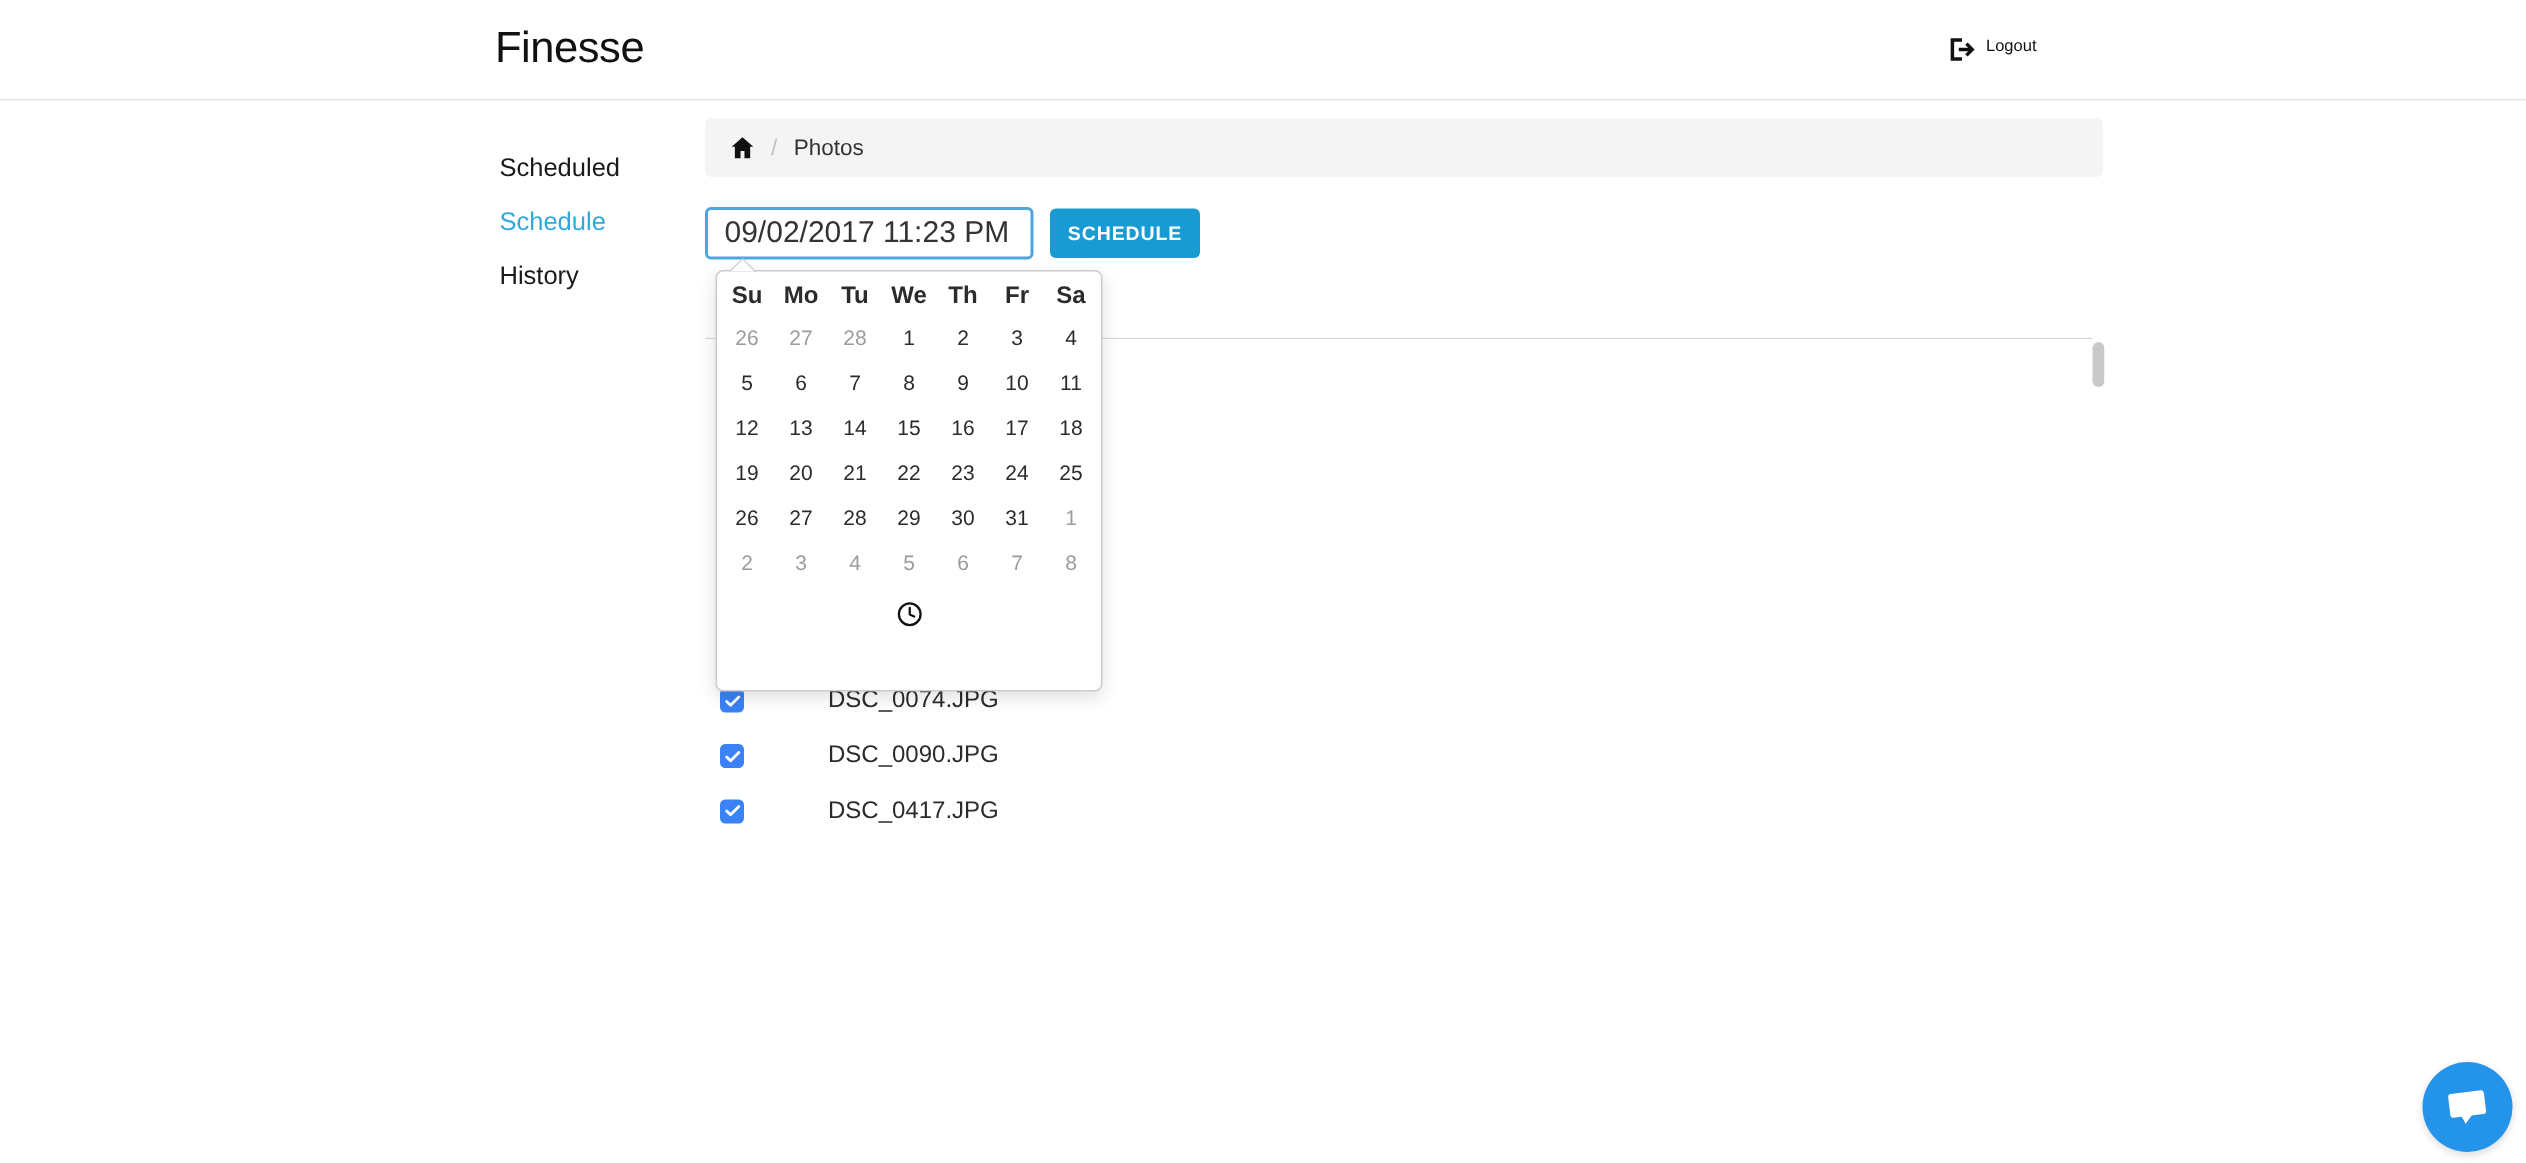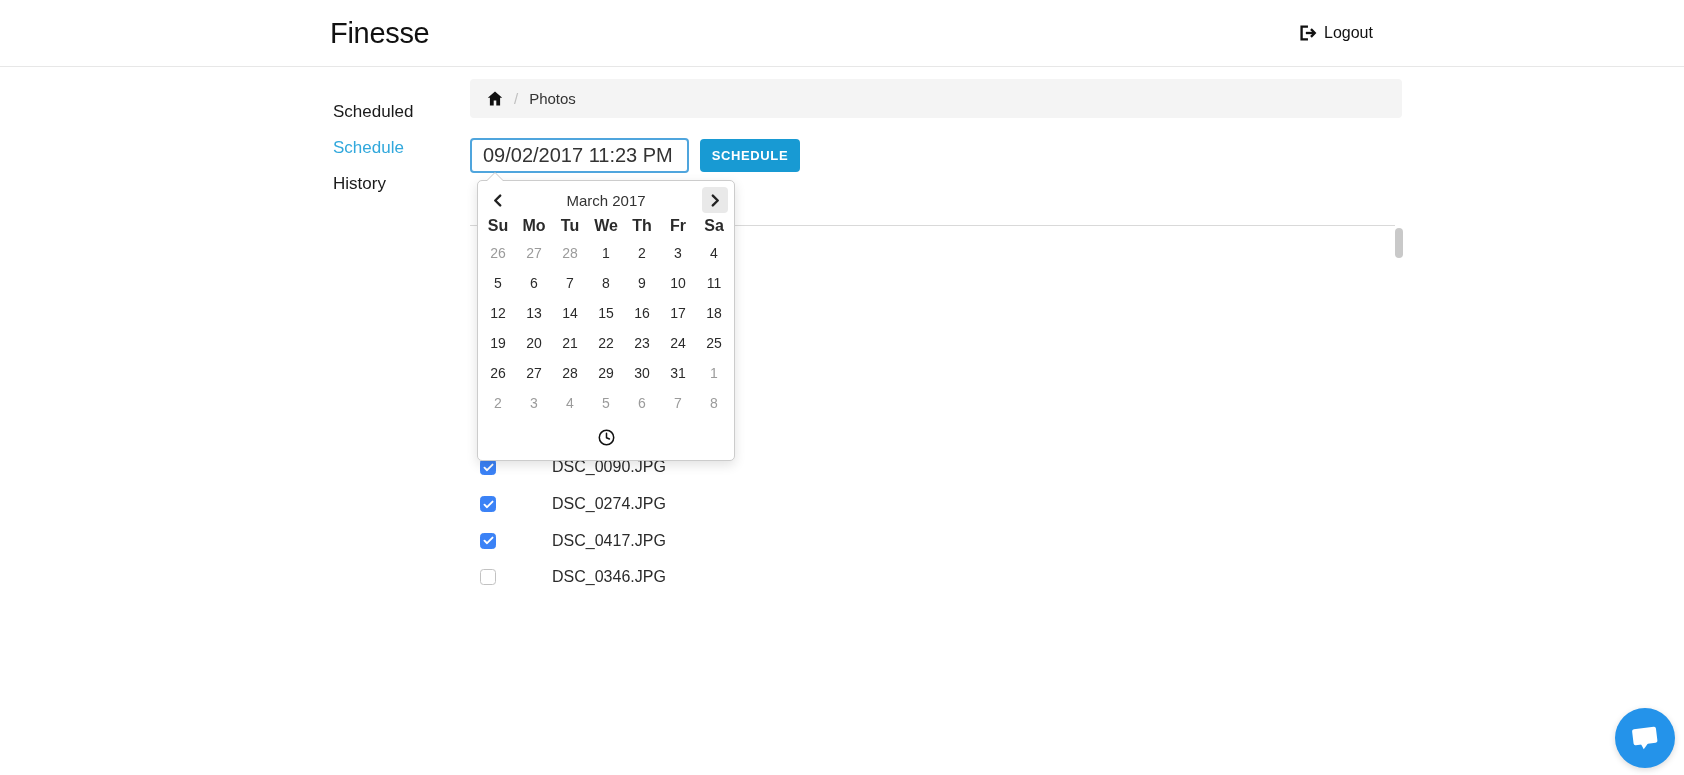--- a/index.html
+++ b/index.html
@@ -5,21 +5,21 @@
   * { margin:0; padding:0; box-sizing:border-box; }
   html,body { width:1684px; height:775px; background:#fff; overflow:hidden;
               font-family:"Liberation Sans", sans-serif; color:#222; position:relative; }
 
   
   .header { position:absolute; left:0; top:0; width:1684px; height:67px;
             background:#fff; border-bottom:1px solid #e7e7e7; }
   .brand { position:absolute; left:330px; top:50%; transform:translateY(-50%);
            font-size:29px; font-weight:400; letter-spacing:-0.3px; color:#111; cursor:pointer; }
   .logout { position:absolute; left:1300px; top:50%; transform:translateY(-50%);
-            display:flex; align-items:center; gap:7px; font-size:16px; color:#111; cursor:pointer; }
+            display:flex; align-items:flex-start; gap:7px; font-size:11px; color:#111; cursor:pointer; }
 
   
   .side-item { position:absolute; left:333px; font-size:17px; color:#1a1a1a; cursor:pointer; line-height:20px; }
   .side-item.active { color:#31a8dc; }
 
   
   .breadcrumb { position:absolute; left:470px; top:79px; width:932px; height:39px;
                 background:#f4f4f4; border-radius:4px; display:flex; align-items:center;
                 padding-left:17px; font-size:15px; color:#333; }
   .crumb-sep { color:#c0c0c0; margin:0 11px; }
@@ -107,77 +107,58 @@
   <span>Photos</span>
 </div>
 
 <input class="dt-input" type="text" value="09/02/2017 11:23 PM" style="">
 <button class="schedule-btn">SCHEDULE</button>
 
 <div class="list-wrap">
   <div class="list-topline"></div>
   <div class="scroll-thumb"></div>
   <div class="file-list" id="file-list">
-
   <div class="file-row">
     <span class="cbx checked">
       <svg class="ck" width="11" height="9" viewBox="0 0 12 10">
         <path d="M1.5 5.2L4.4 8L10.5 1.8" fill="none" stroke="#fff" stroke-width="2.1" stroke-linecap="round" stroke-linejoin="round"></path>
       </svg>
     </span>
-    <span class="file-name">DSC_0090.JPG</span>
-  </div>
-
+    <span class="file-name">DSC_0074.JPG</span>
+  </div>
 
   <div class="file-row">
     <span class="cbx checked">
       <svg class="ck" width="11" height="9" viewBox="0 0 12 10">
         <path d="M1.5 5.2L4.4 8L10.5 1.8" fill="none" stroke="#fff" stroke-width="2.1" stroke-linecap="round" stroke-linejoin="round"></path>
       </svg>
     </span>
-    <span class="file-name">DSC_0274.JPG</span>
-  </div>
+    <span class="file-name">DSC_0090.JPG</span>
+  </div>
+
+
 
 
   <div class="file-row">
     <span class="cbx checked">
       <svg class="ck" width="11" height="9" viewBox="0 0 12 10">
         <path d="M1.5 5.2L4.4 8L10.5 1.8" fill="none" stroke="#fff" stroke-width="2.1" stroke-linecap="round" stroke-linejoin="round"></path>
       </svg>
     </span>
     <span class="file-name">DSC_0417.JPG</span>
   </div>
 
 
-  <div class="file-row">
-    <span class="cbx">
-      
-    </span>
-    <span class="file-name">DSC_0346.JPG</span>
-  </div>
 </div>
 </div>
 
 <div class="datepicker">
   <div class="dp-caret-b"></div>
   <div class="dp-caret-w"></div>
 
-  <div class="dp-head">
-    <span class="dp-nav dp-prev">
-      <svg width="9" height="13" viewBox="0 0 10 14">
-        <path d="M8 1.5L2.5 7L8 12.5" fill="none" stroke="#222" stroke-width="2.6" stroke-linecap="round" stroke-linejoin="round"></path>
-      </svg>
-    </span>
-    <span class="dp-title">March 2017</span>
-    <span class="dp-nav dp-next">
-      <svg width="9" height="13" viewBox="0 0 10 14">
-        <path d="M2 1.5L7.5 7L2 12.5" fill="none" stroke="#222" stroke-width="2.6" stroke-linecap="round" stroke-linejoin="round"></path>
-      </svg>
-    </span>
-  </div>
 
   <div class="dp-daynames" id="dp-daynames">
       <span class="dp-dayname">Su</span>
       <span class="dp-dayname">Mo</span>
       <span class="dp-dayname">Tu</span>
       <span class="dp-dayname">We</span>
       <span class="dp-dayname">Th</span>
       <span class="dp-dayname">Fr</span>
       <span class="dp-dayname">Sa</span>
     </div>

